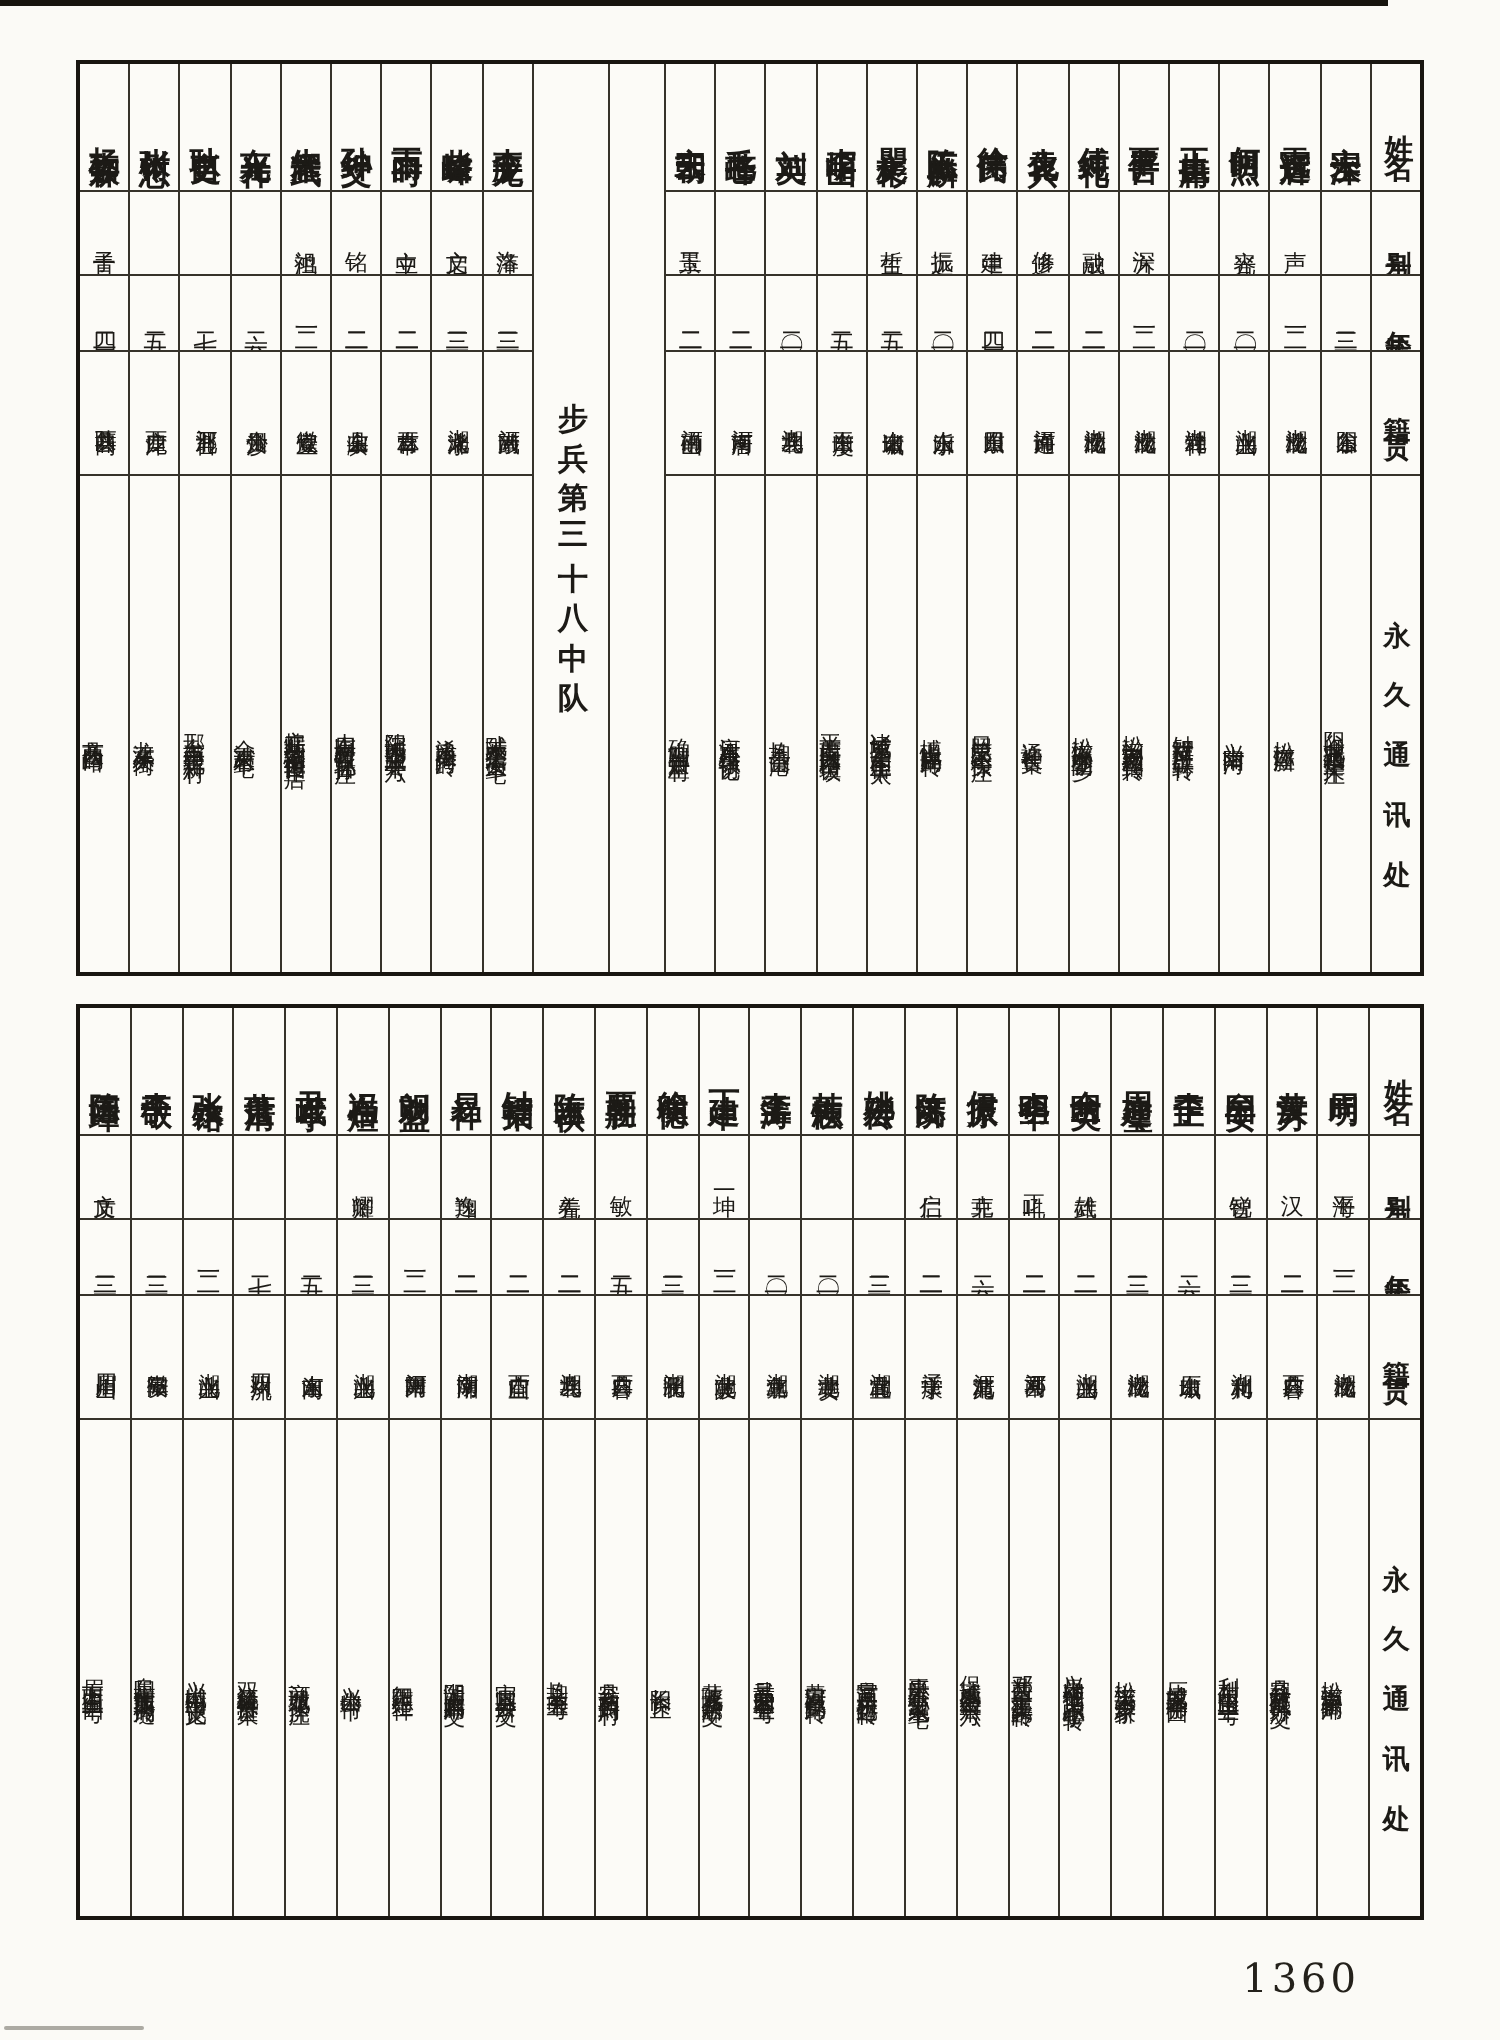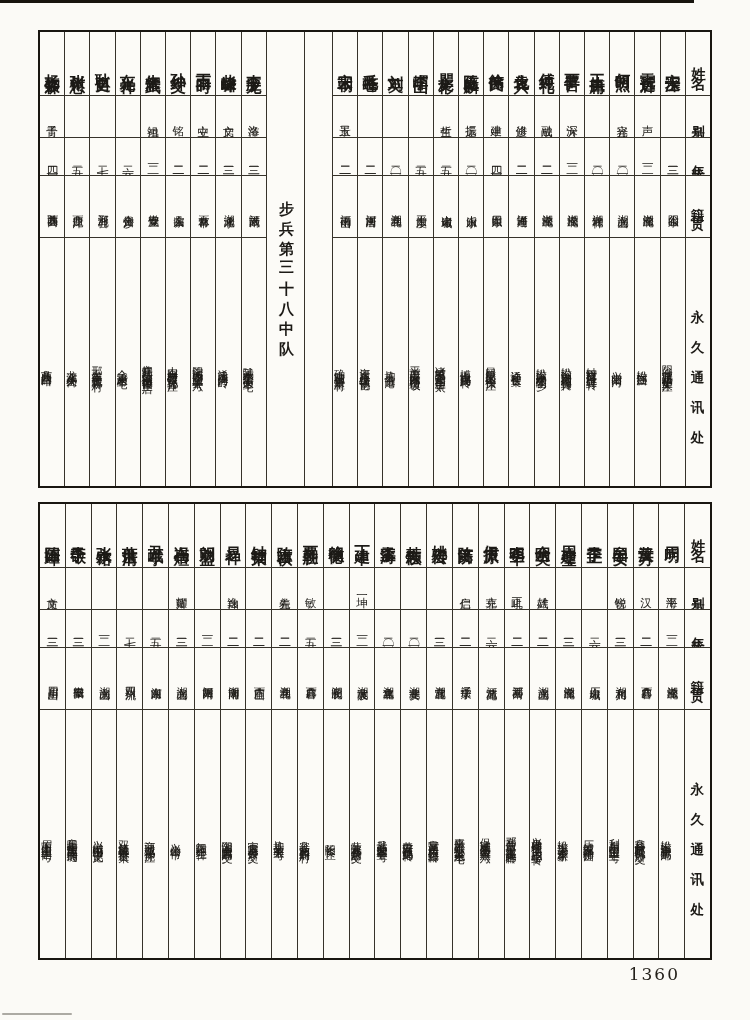--- a/index.html
+++ b/index.html
@@ -44,22 +44,22 @@
   .header-col .cell{font-weight:700;}
   .header-col .cell.name{font-size:14.5px;letter-spacing:8px;}
   .header-col .cell.alias{font-size:13px;letter-spacing:2px;}
   .header-col .cell.age{font-size:13px;letter-spacing:2px;}
   .header-col .cell.native{font-size:13.5px;letter-spacing:10px;}
   .header-col .cell.address{
     justify-content:center;font-size:13.5px;letter-spacing:30px;padding-top:24px;
   }
   .title-col .v{font-size:15px;font-weight:600;letter-spacing:20px;padding-top:20px;}
   .page-number{
-    margin-top:4px;text-align:right;padding-right:32px;
-    font-family:"DejaVu Serif",serif;font-size:17px;letter-spacing:2px;color:#24211b;
+    margin-top:17px;text-align:right;padding-right:32px;
+    font-family:"DejaVu Serif",serif;font-size:20px;letter-spacing:2px;color:#24211b;
   }
 </style>
 </head>
 <body>
 
 <div class="scan-edge-top"></div>
 <div class="scan-edge-bottom"></div>
 
 <div class="sheet">
   <div class="rtable">

